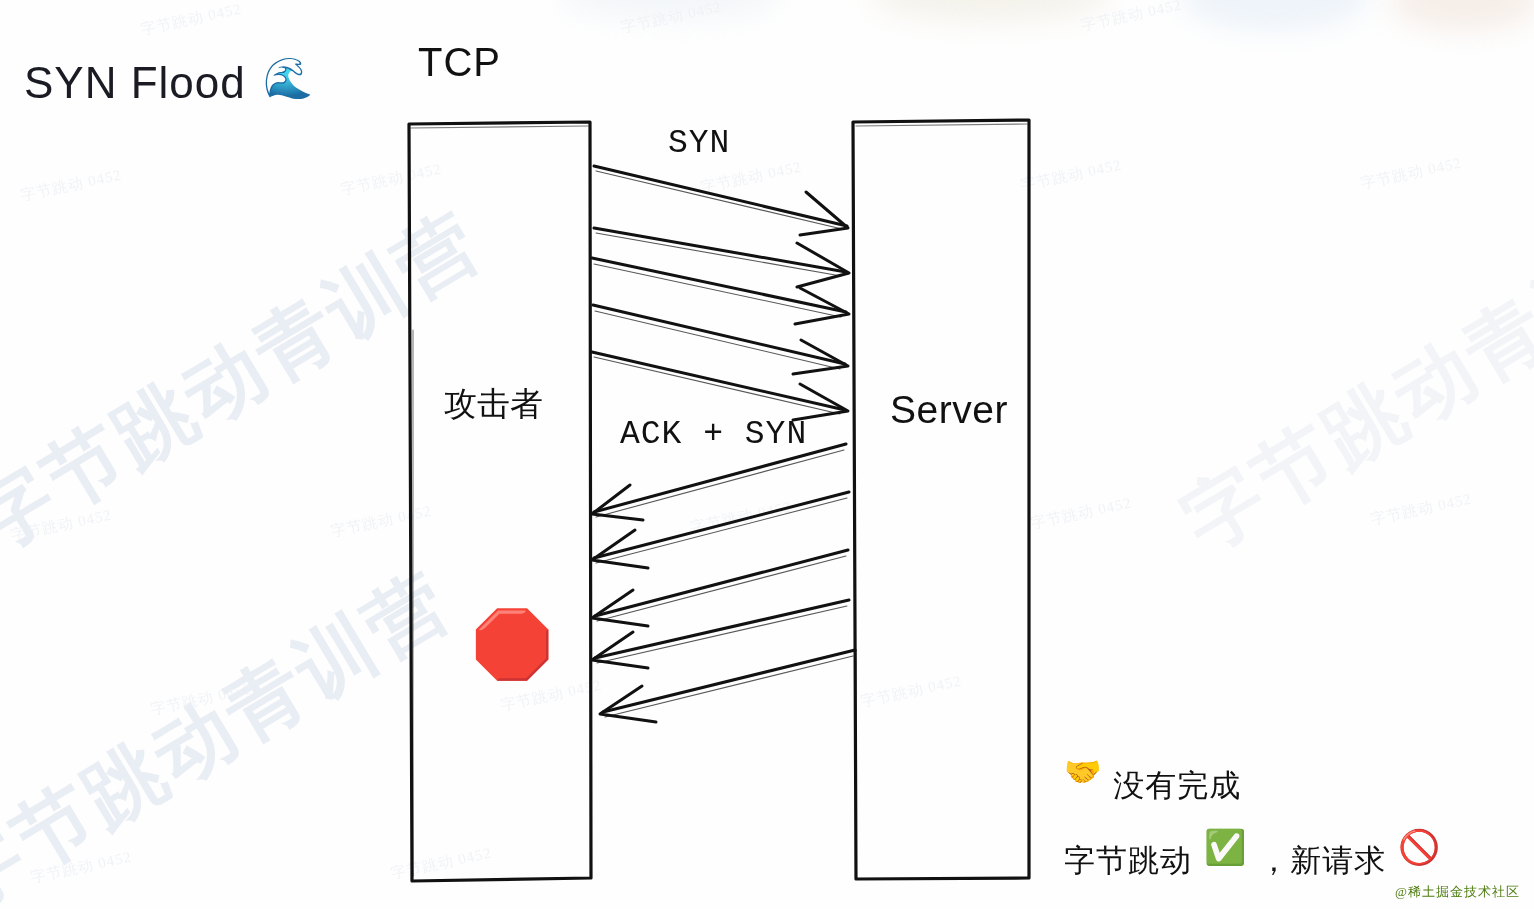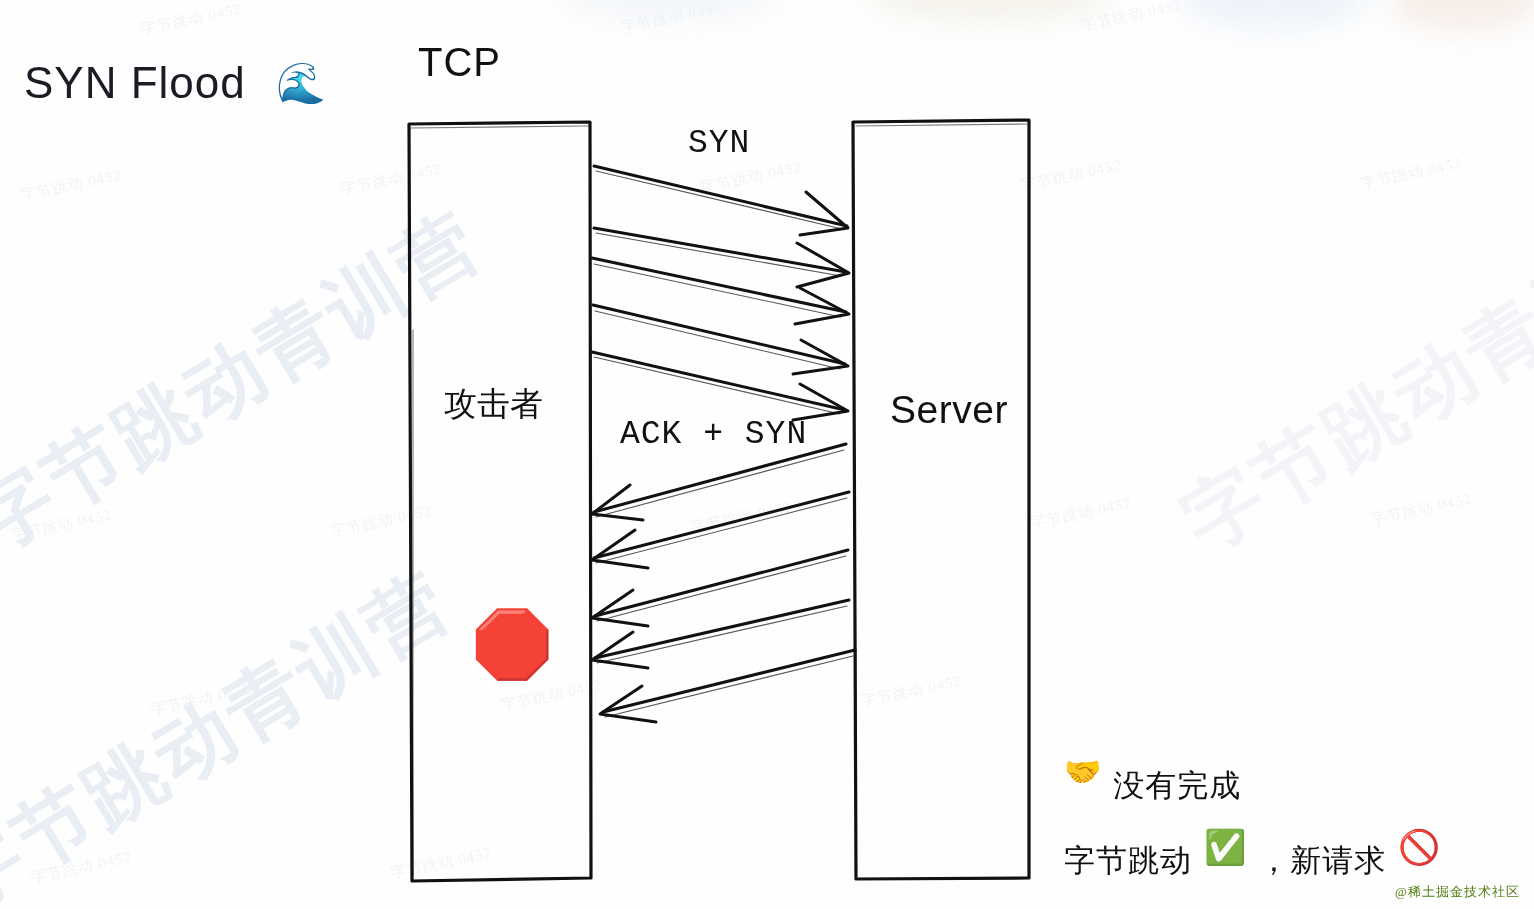--- a/index.html
+++ b/index.html
@@ -57,21 +57,21 @@
     position: absolute;
     border-radius: 50%;
     filter: blur(14px);
     opacity: .35;
   }
 
   
   #title-row {
     position: absolute;
     left: 24px; top: 58px;
-    display: flex; align-items: center; gap: 31px;
+    display: flex; align-items: flex-start; gap: 18px;
   }
   #title-text {
     font-size: 44px;
     font-weight: 300;
     color: #1b1b24;
     letter-spacing: 1px;
     font-family: "Liberation Sans", sans-serif;
   }
   #wave-icon { font-size: 40px; line-height: 1; }
 
@@ -105,21 +105,21 @@
     font-family: "Liberation Sans", sans-serif;
     text-align: right;
   }
   #label-server {
     left: 890px; top: 388px;
     font-size: 39px;
     font-family: "Liberation Sans", sans-serif;
     letter-spacing: .5px;
   }
   #label-syn {
-    left: 688px; top: 125px;
+    left: 668px; top: 125px;
     font-size: 33px;
     font-family: "Liberation Mono", monospace;
     letter-spacing: 1px;
   }
   #label-acksyn {
     left: 620px; top: 416px;
     font-size: 33px;
     font-family: Liberation Mono, monospace;
     letter-spacing: 1px;
   }

